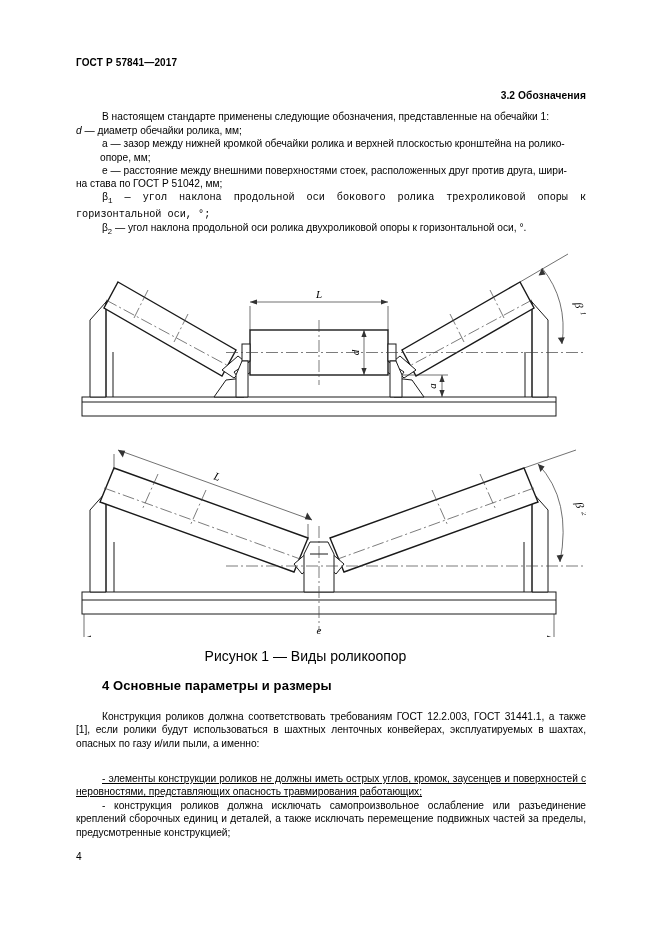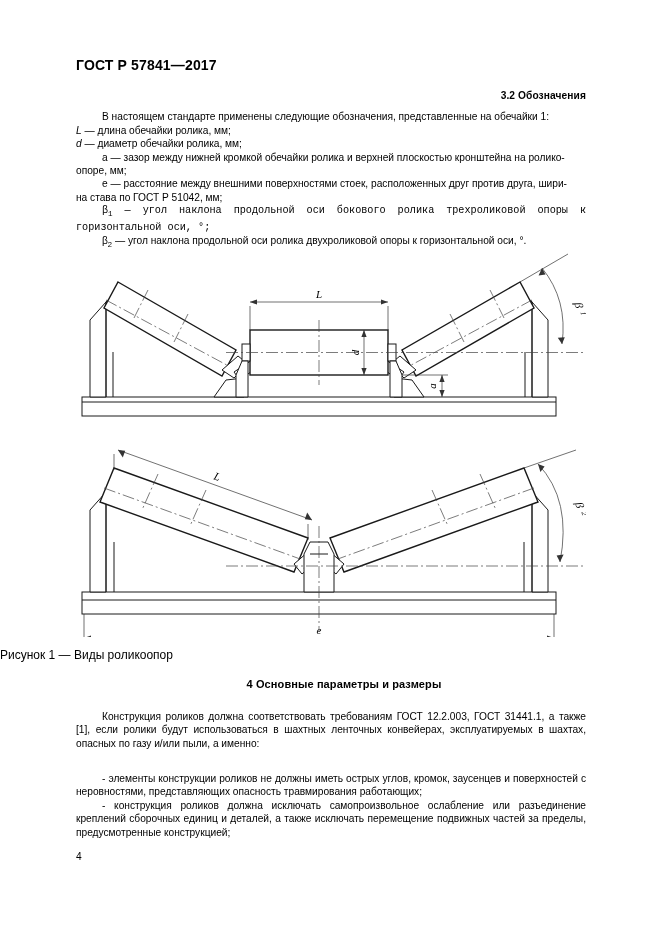--- a/index.html
+++ b/index.html
@@ -19,21 +19,21 @@
     background: #ffffff;
     overflow: hidden;
     box-sizing: border-box;
   }
 
   
   .doc-header {
     position: absolute;
     left: 76px;
     top: 57px;
-    font-size: 14px;
+    font-size: 10px;
     font-weight: bold;
     letter-spacing: 0.15px;
     white-space: nowrap;
   }
 
   
   .col {
     position: absolute;
     left: 76px;
     width: 510px;
@@ -41,26 +41,25 @@
 
   .h3 {
     font-size: 10.2px;
     font-weight: bold;
     margin: 0;
     padding-left: 26px;
     letter-spacing: 0.1px;
     text-align: right;
   }
   .h2 {
-    font-size: 11px;
+    font-size: 13px;
     font-weight: bold;
     margin: 0;
     padding-left: 26px;
     letter-spacing: 0.1px;
-    text-align: center;
   }
   .para {
     font-size: 10.2px;
     line-height: 13.35px;
     margin: 0;
     text-align: justify;
     text-align-last: left;
     letter-spacing: -0.01px;
   }
   .para.indent { text-indent: 26px; }
@@ -75,21 +74,22 @@
     font-size: 7.6px;
     vertical-align: -2.5px;
     font-style: normal;
   }
 
   
   .fig-caption {
     position: absolute;
     left: 0;
     width: 611px;
-    font-size: 12px;
+    text-align: center;
+    font-size: 14px;
   }
 
   
   .page-number {
     position: absolute;
     left: 76px;
     top: 851px;
     font-size: 10.2px;
   }
 
@@ -128,31 +128,28 @@
   <div class="col" style="top:90px;">
     <div class="h3">3.2 Обозначения</div>
   </div>
 
   <div class="col" style="top:110px;">
     <div class="para indent">В настоящем стандарте применены следующие обозначения, представленные на обечайки 1:</div>
   </div>
 
   <div class="col" style="top:124px;">
 
-    <div class="para">
-      <span class="sym">L</span><span> — длина обечайки ролика, мм;</span>
-    </div>
 
     <div class="para">
       <span class="sym">d</span><span> — диаметр обечайки ролика, мм;</span>
     </div>
 
     <div class="para">
       <span style="display:block;text-indent:26px;">a — зазор между нижней кромкой обечайки ролика и верхней плоскостью кронштейна на ролико-</span>
-      <span style="display:block;">опоре, мм;</span>
+      <span style="display:block;margin-left:24px;">опоре, мм;</span>
     </div>
 
     <div class="para">
       <span style="display:block;text-indent:26px;">e — расстояние между внешними поверхностями стоек, расположенных друг против друга, шири-</span>
       <span style="display:block;">на става по ГОСТ Р 51042, мм;</span>
     </div>
 
     <div class="para" style="text-indent:26px;font-family:Liberation Mono, monospace;">
       <span class="sym-b">β</span><span class="sub">1</span><span> — угол наклона продольной оси бокового ролика трехроликовой опоры к горизонтальной оси, °;</span>
     </div>
@@ -345,21 +342,21 @@
 
   <div class="col" style="top:678px;">
     <div class="h2">4 Основные параметры и размеры</div>
   </div>
 
 
   <div class="col" style="top:710px;">
     <div class="para indent">Конструкция роликов должна соответствовать требованиям ГОСТ 12.2.003, ГОСТ 31441.1, а также [1], если ролики будут использоваться в шахтных ленточных конвейерах, эксплуатируемых в шахтах, опасных по газу и/или пыли, а именно:</div>
   </div>
 
-  <div class="col" style="top:772px;">
+  <div class="col" style="top:772px;text-decoration:underline;">
     <div class="para indent">- элементы конструкции роликов не должны иметь острых углов, кромок, заусенцев и поверхностей с неровностями, представляющих опасность травмирования работающих;</div>
   </div>
 
   <div class="col" style="top:799px;">
     <div class="para indent">- конструкция роликов должна исключать самопроизвольное ослабление или разъединение креплений сборочных единиц и деталей, а также исключать перемещение подвижных частей за пределы, предусмотренные конструкцией;</div>
   </div>
 
   <div class="page-number">4</div>
 
 </div>

